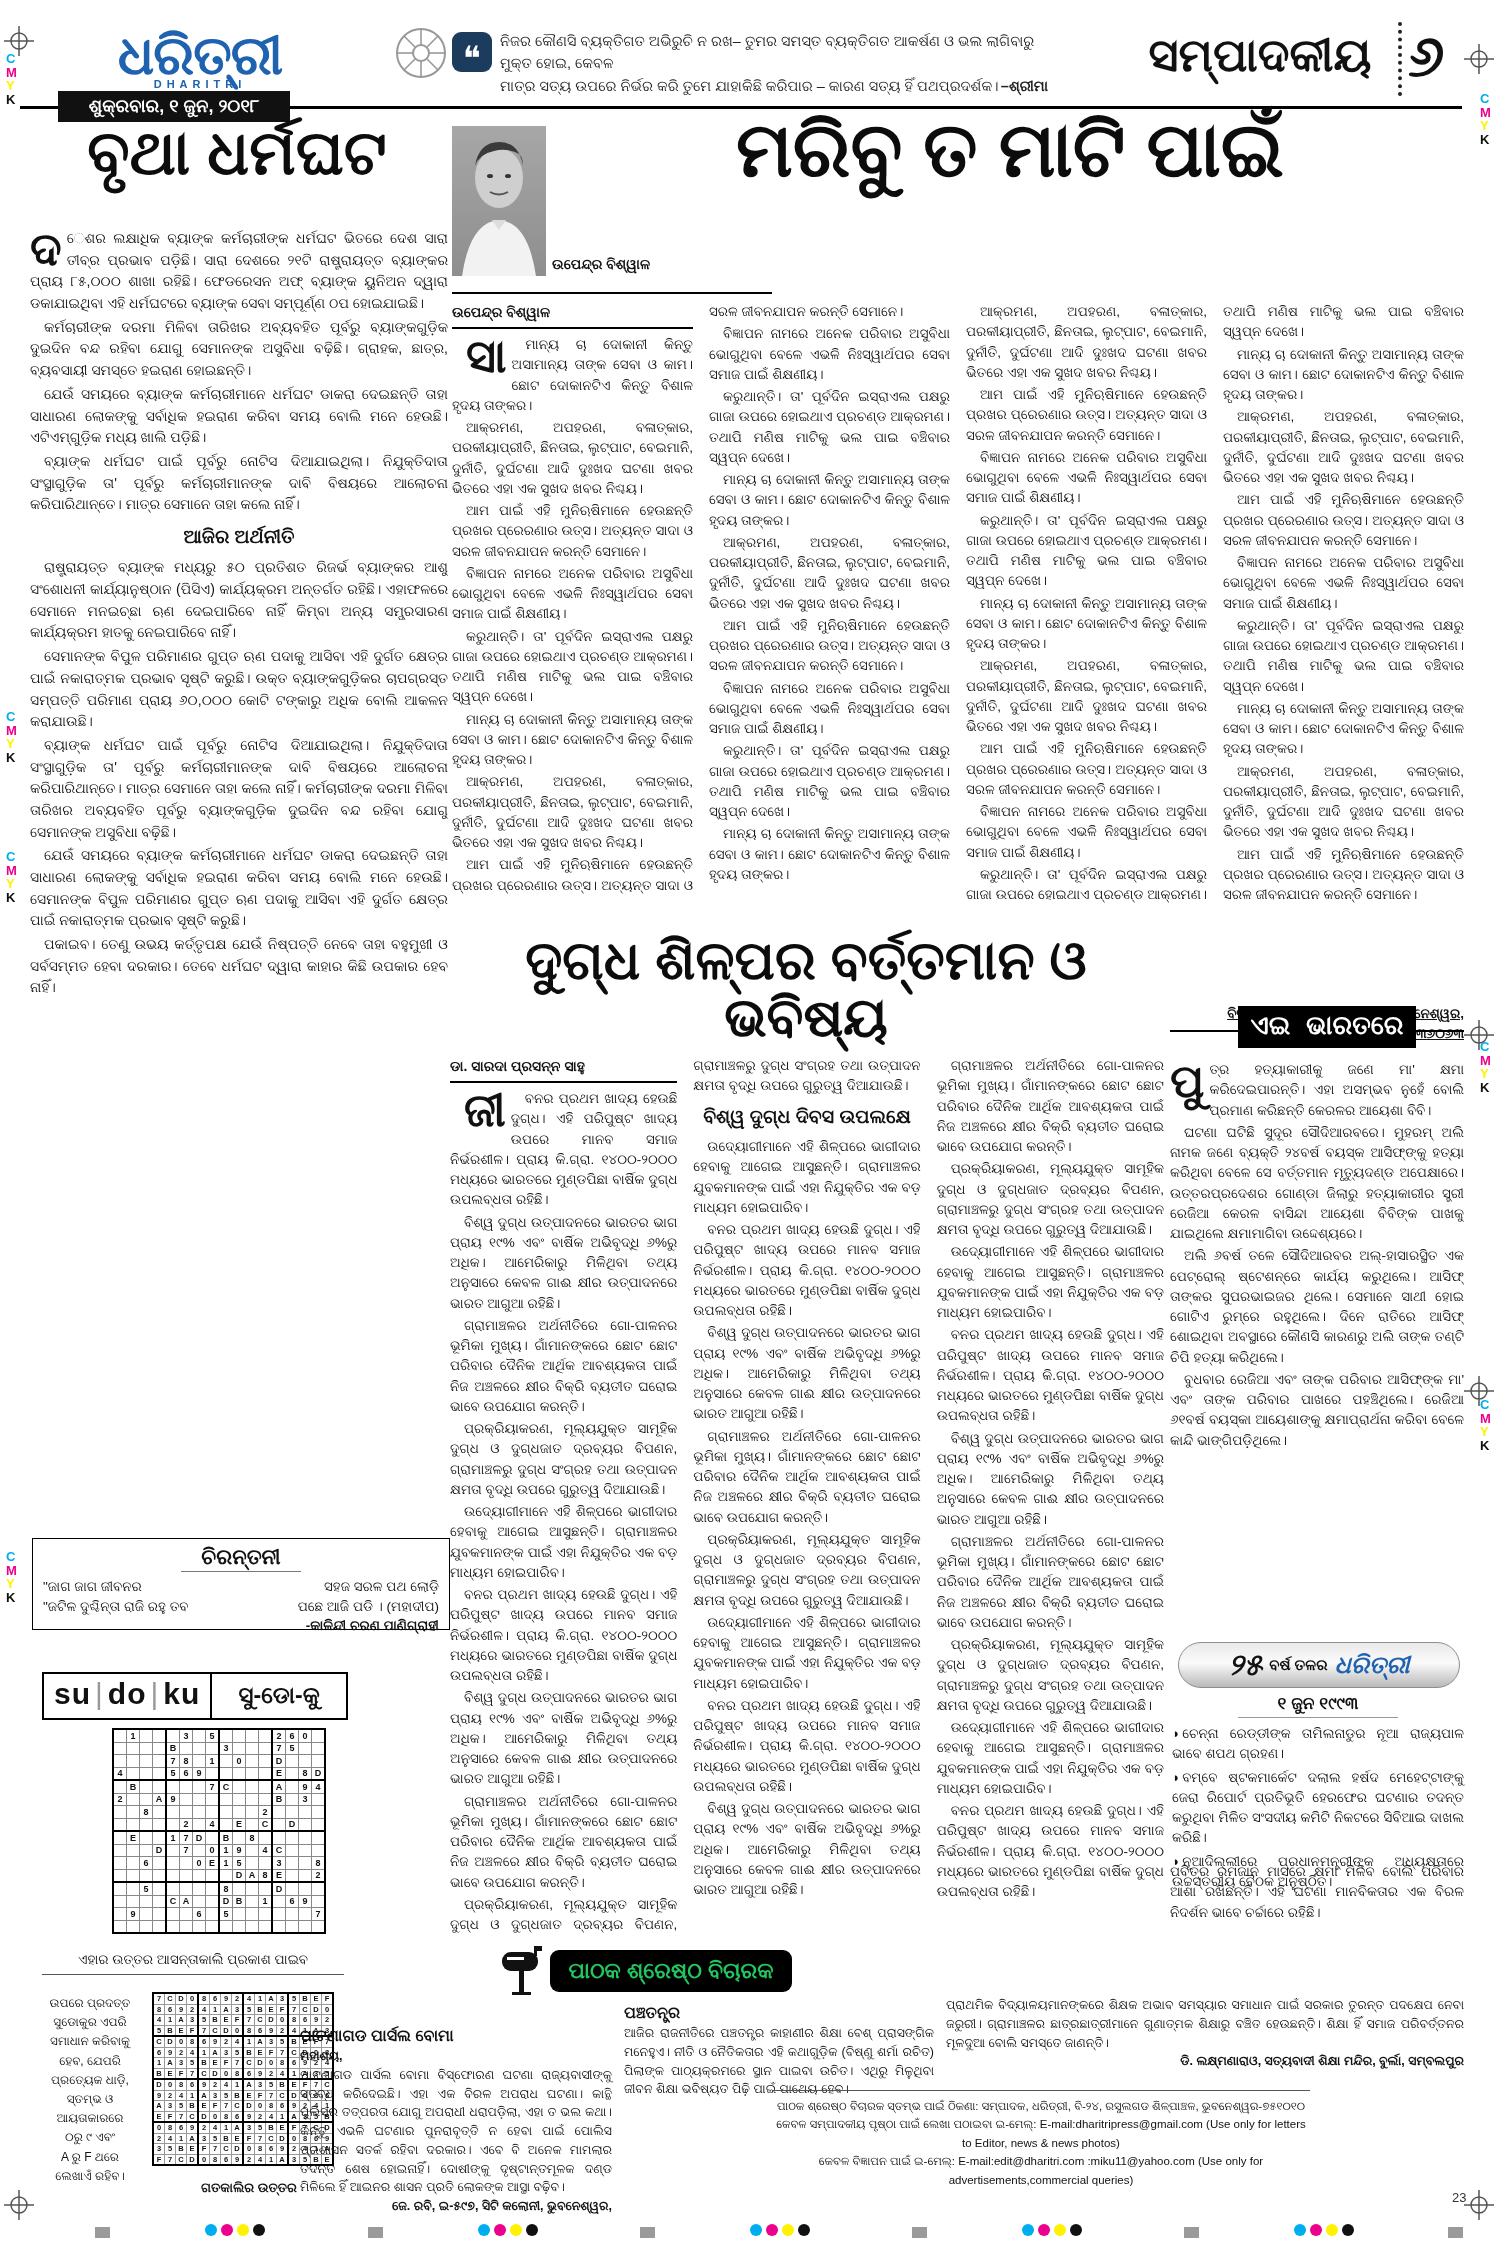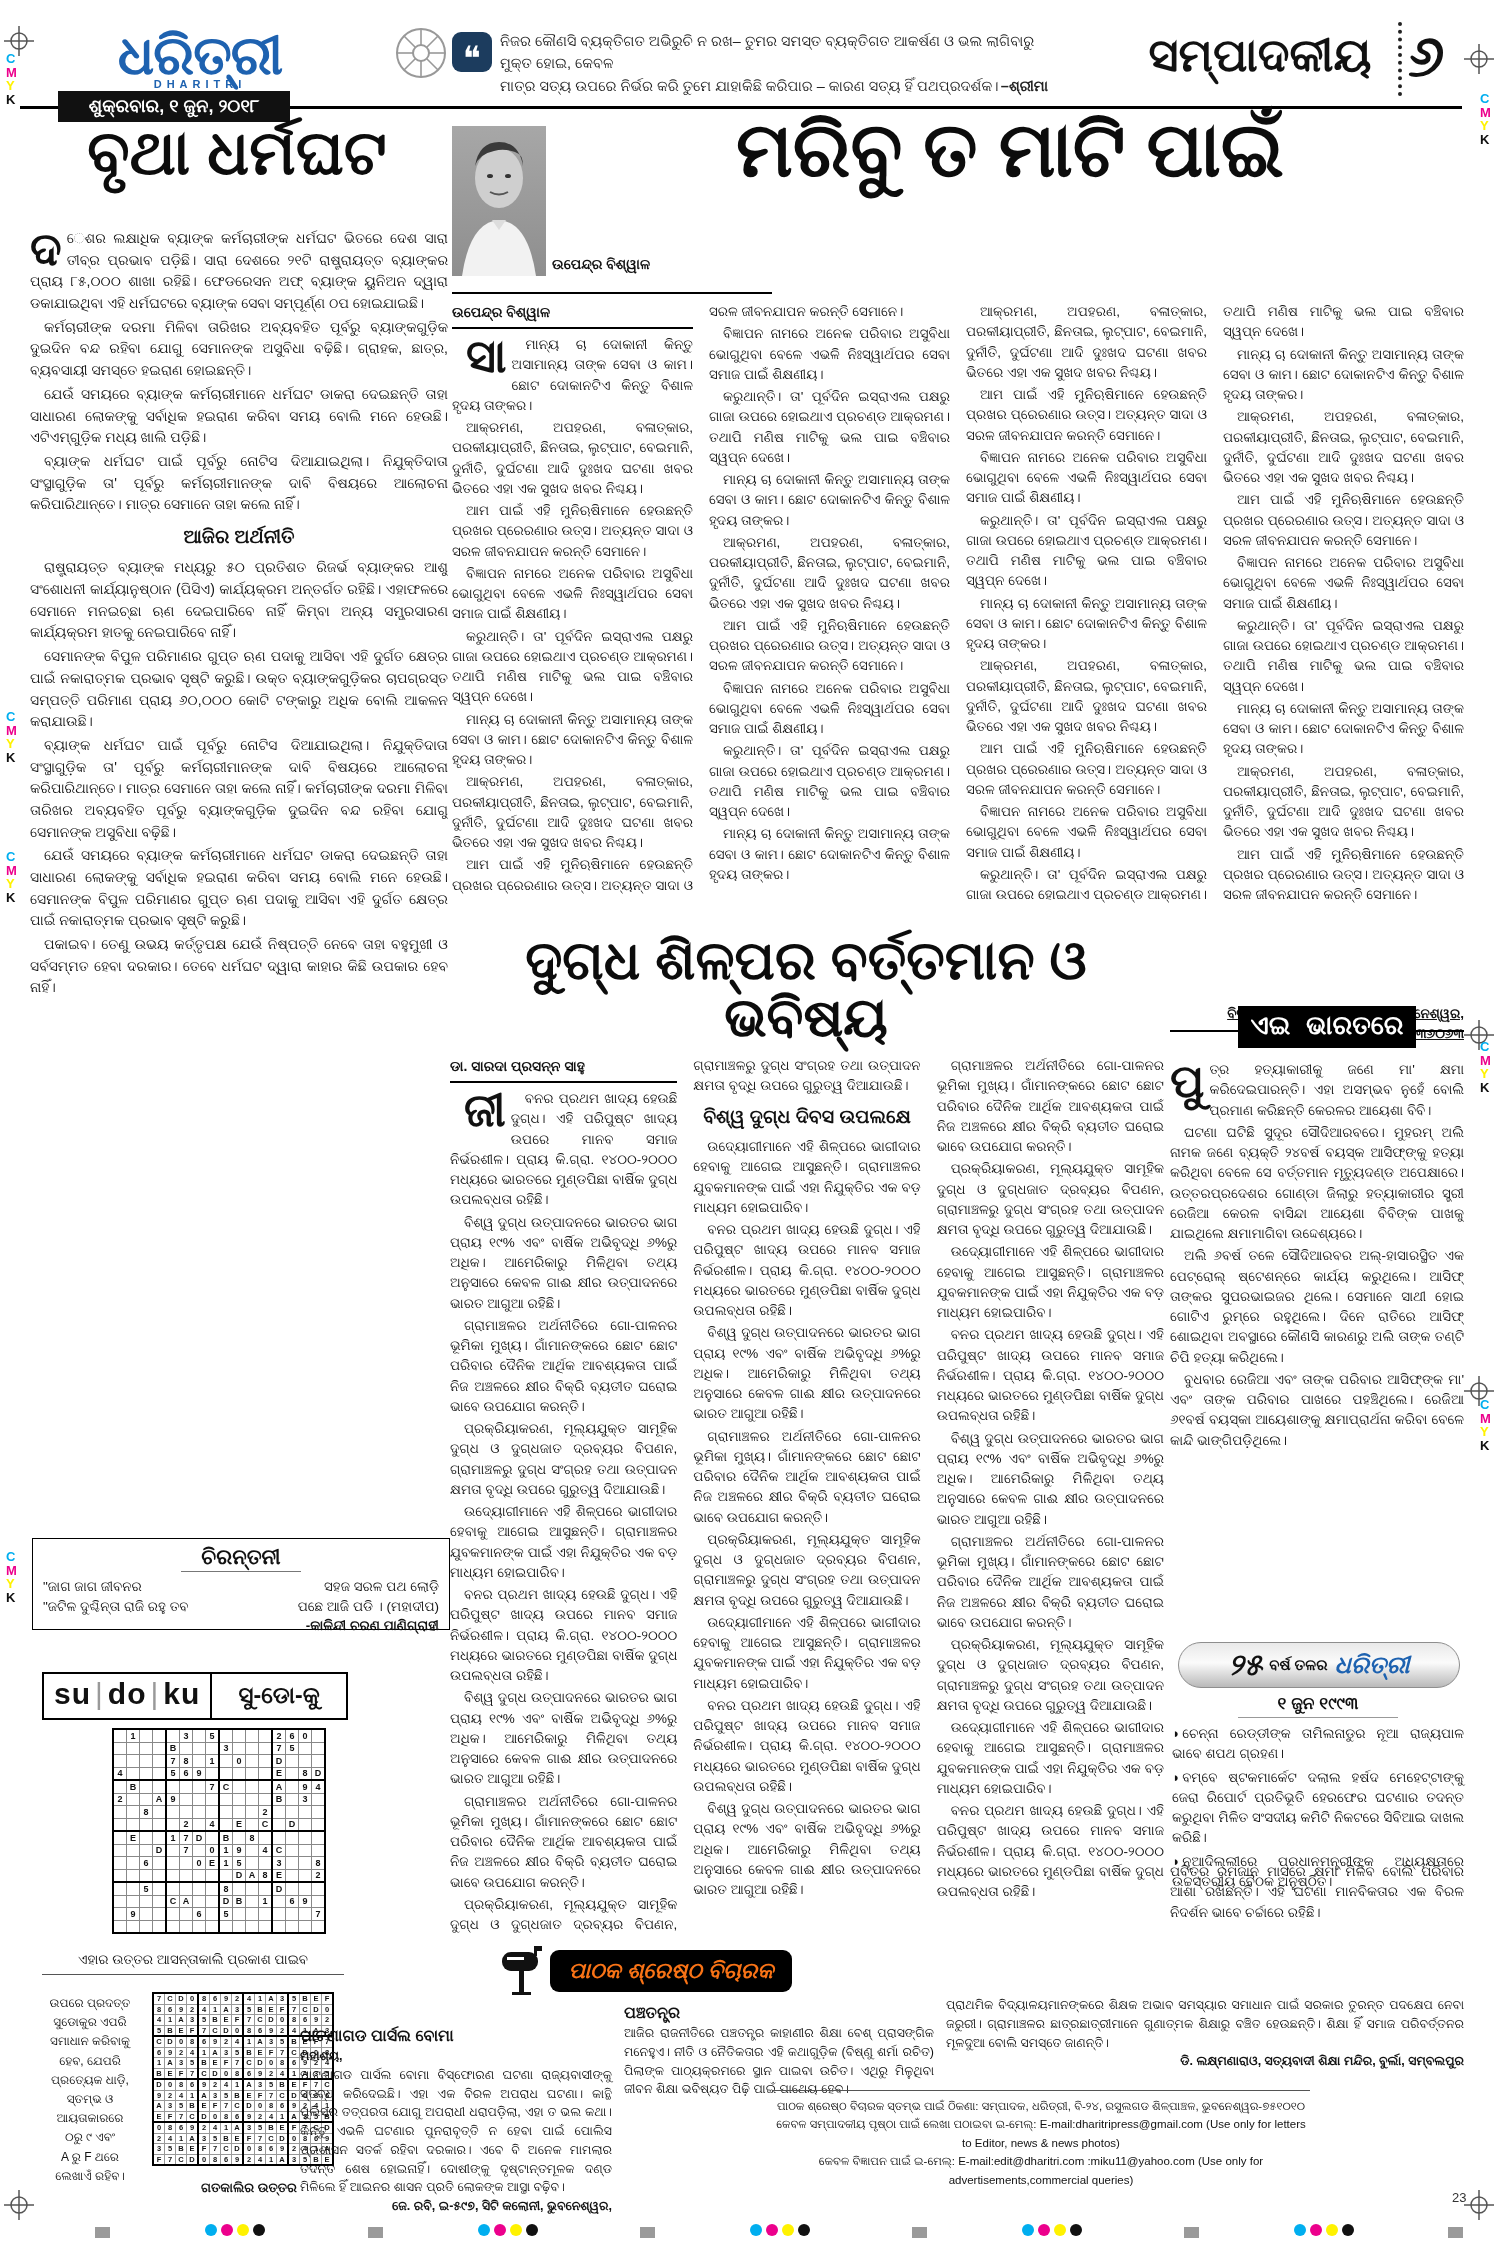--- a/index.html
+++ b/index.html
@@ -52,21 +52,21 @@
   .sud-odia{border-left:2px solid #000;font-size:23px;font-weight:700;flex:1;text-align:center;line-height:42px;}
   table.sudoku{border-collapse:collapse;border:2.5px solid #000;}
   table.sudoku td{width:12px;height:11.5px;border:1px solid #888;font-size:9px;font-weight:700;text-align:center;padding:0;}
   table.answer td{width:10px;height:9.5px;font-size:7.5px;border:1px solid #999;}
   td.br{border-right:2px solid #000 !important;}
   td.bb{border-bottom:2px solid #000 !important;}
   .sud-caption{font-size:13.5px;text-align:center;border-bottom:1.5px solid #555;padding-bottom:6px;}
   .sud-instr{font-size:12px;line-height:1.6;text-align:center;}
   .sud-anscap{font-size:13px;font-weight:700;text-align:center;}
   
-  .readerbox{background:#000;color:#f97316;font-size:22px;font-weight:700;text-align:center;line-height:42px;border-radius:9px;font-style:italic;}
+  .readerbox{background:#000;color:#22c55e;font-size:22px;font-weight:700;text-align:center;line-height:42px;border-radius:9px;}
   .letter-title{font-size:16px;font-weight:700;margin-bottom:2px;}
   .letter-body{font-size:12.5px;line-height:1.5;text-align:justify;}
   .letter-sig{font-size:12.5px;font-weight:700;text-align:right;margin-top:2px;}
   .contact{font-size:11.5px;line-height:1.6;text-align:center;border-top:1px solid #555;padding-top:6px;}
   
   .cmyk{display:flex;flex-direction:column;font-size:13px;font-weight:700;line-height:1.05;}
   .dotrow{position:absolute;bottom:10px;height:14px;}
   .dot{display:inline-block;width:12px;height:12px;border-radius:50%;margin-right:4px;vertical-align:middle;}
   .gsq{display:inline-block;width:15px;height:11px;background:#9a9a9a;vertical-align:middle;}
   .pgnum{font-size:13px;color:#333;margin-top:44px;}

